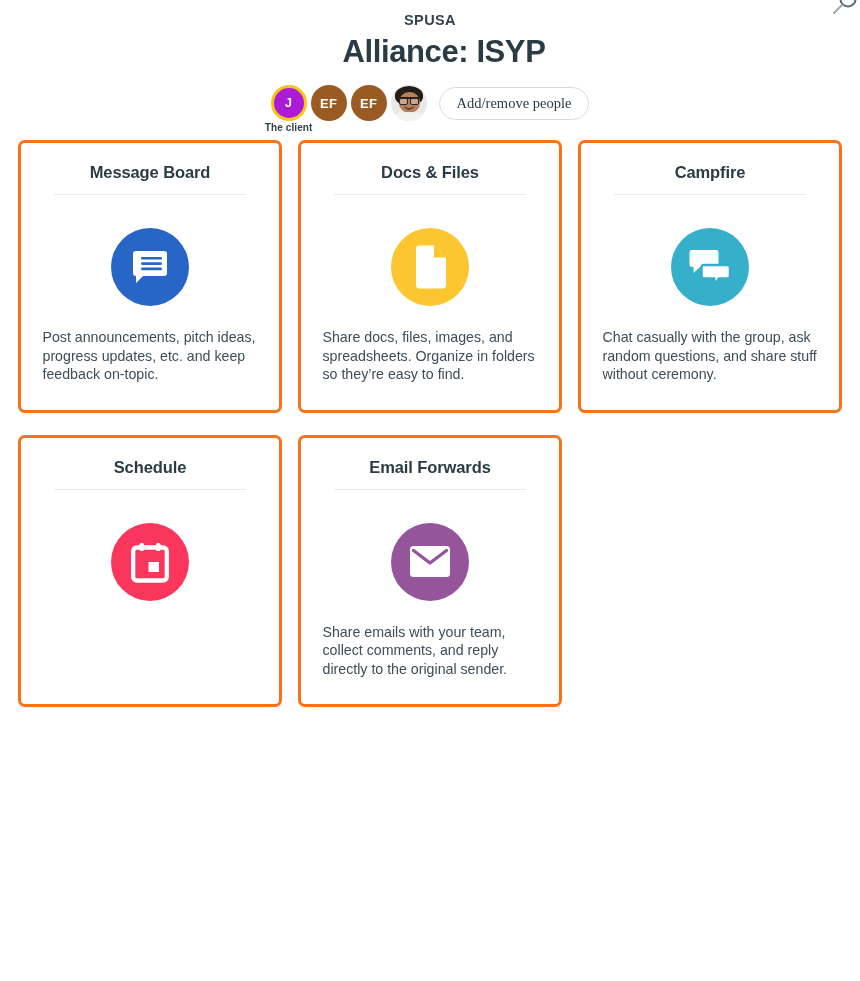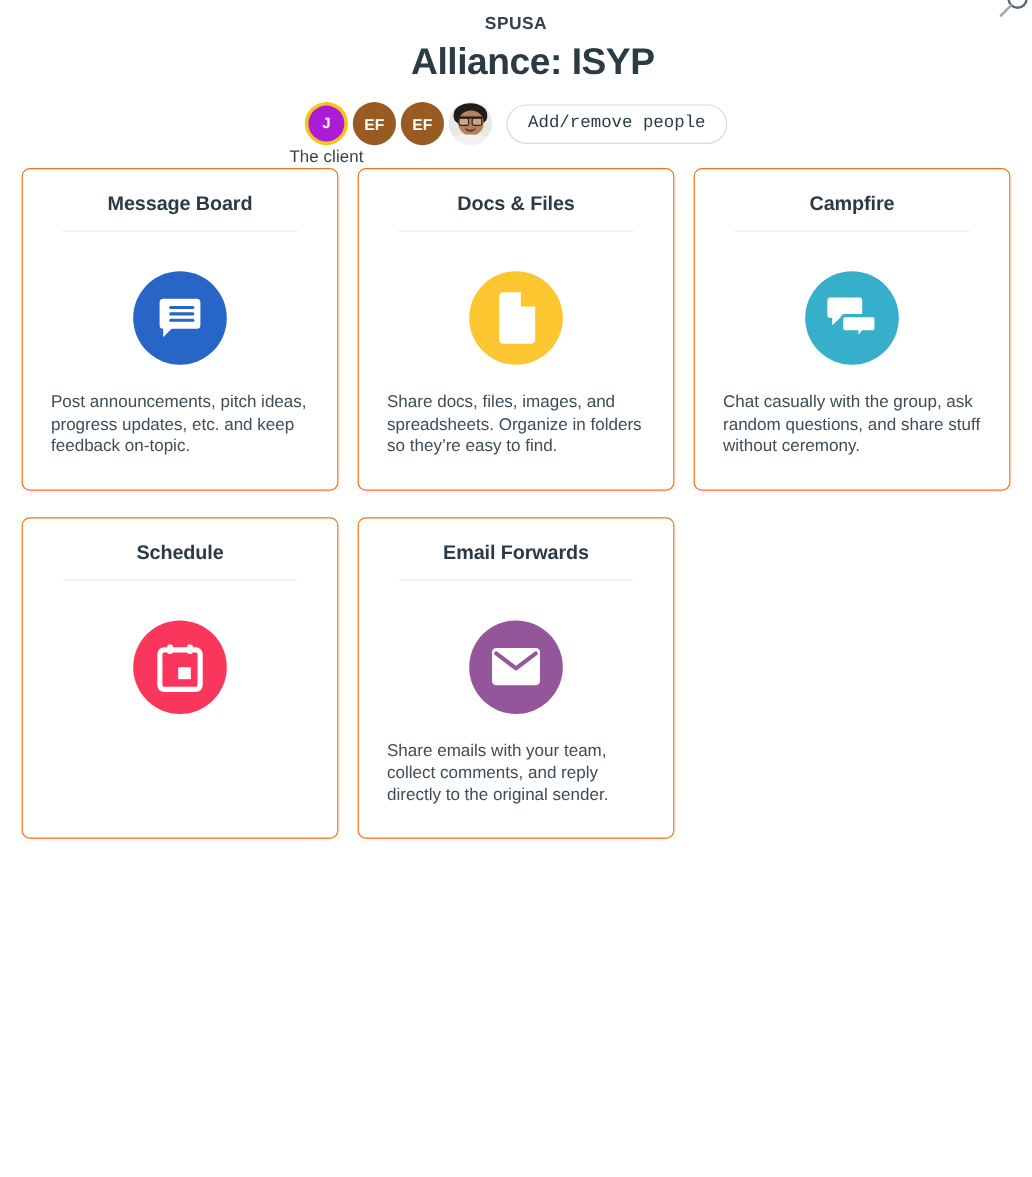--- a/index.html
+++ b/index.html
@@ -86,22 +86,22 @@
     height: 30px;
     margin: 3px;
     box-shadow: 0 0 0 3px #F5C518;
     font-size: 12.5px;
   }
   .client-label {
     position: absolute;
     top: 37px;
     left: 50%;
     transform: translateX(-50%);
-    font-size: 14px;
-    font-weight: normal;
+    font-size: 10px;
+    font-weight: bold;
     color: #33424B;
     white-space: nowrap;
     letter-spacing: 0.1px;
   }
 
   
   .photo-av {
     position: relative;
     background: #E8E9E6;
   }
@@ -145,38 +145,38 @@
 
   .people-button {
     margin-left: 8px;
     height: 33px;
     padding: 0 17px;
     border: 1px solid #D9DBDC;
     border-radius: 17px;
     background: #ffffff;
     color: #2B3B44;
     font-size: 14.5px;
-    font-family: Liberation Mono, monospace;
+    font-family: Liberation Serif, serif;
     line-height: 31px;
     cursor: pointer;
     white-space: nowrap;
   }
 
   
   .grid {
     margin-top: 19px;
     padding: 0 18px;
     display: grid;
     grid-template-columns: repeat(3, 1fr);
     column-gap: 16px;
     row-gap: 22px;
   }
   .card {
     background: #ffffff;
-    border: 1px solid #f97316;
+    border: 3px solid #f97316;
     border-radius: 7px;
     box-shadow: 0 1px 2px rgba(0,0,0,0.045);
     padding: 18px 20px 26px;
     display: flex;
     flex-direction: column;
     align-items: center;
     cursor: pointer;
   }
   .card.centered-single {
     grid-column: 2 / 3;

